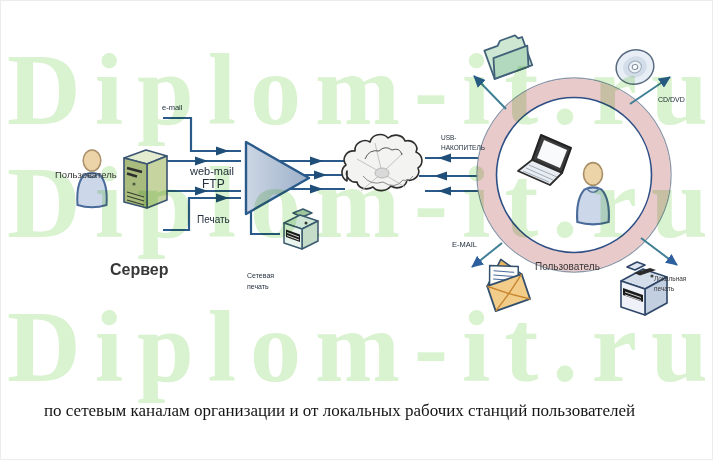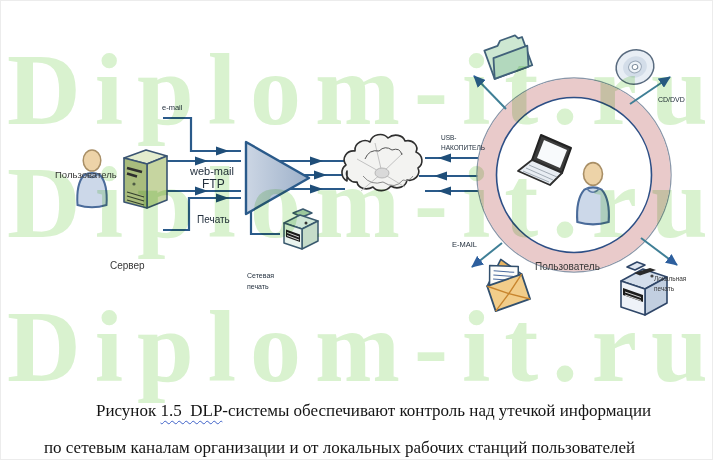--- a/index.html
+++ b/index.html
@@ -183,38 +183,37 @@
       <circle cx="651" cy="275" r="1.6" fill="#444" stroke="none"></circle>
       <polygon points="622,287 642,294 642,301 622,294" fill="#1c1c1c" stroke="none"></polygon>
       <g stroke="#e8e8e8" stroke-width="0.9">
         <line x1="624" y1="291" x2="640" y2="296.5"></line>
         <line x1="624" y1="294" x2="640" y2="299.5"></line>
       </g>
     </g>
   </svg>
 
   <div class="lbl center" style="left:54px; top:124px; width:76px; font-size:9.5px;">Пользователь</div>
-  <div class="lbl center" style="left:109px; top:215px; width:44px; font-size:10px;">Сервер</div>
+  <div class="lbl center" style="left:109px; top:215px; width:44px; font-size:16px;font-weight:bold;">Сервер</div>
   <div class="lbl bold" style="left:161px; top:102px; font-size:7.5px;">e-mail</div>
   <div class="lbl bold" style="left:189px; top:164px; font-size:11px;">web-mail</div>
   <div class="lbl bold" style="left:201px; top:176px; font-size:12px;">FTP</div>
   <div class="lbl bold" style="left:196px; top:213px; font-size:10px;">Печать</div>
   <div class="lbl bold center multiline" style="left:246px; top:226px; width:38px; font-size:7px;">Сетевая
 печать</div>
 
   <div class="lbl bold center multiline" style="left:440px; top:88px; width:50px; font-size:6.5px;">USB-
 НАКОПИТЕЛЬ</div>
   <div class="lbl bold" style="left:657px; top:95px; font-size:7px;">CD/DVD</div>
   <div class="lbl bold" style="left:451px; top:239px; font-size:7.5px;">E-MAIL</div>
   <div class="lbl center multiline" style="left:653px; top:229px; width:40px; font-size:6.5px;">Локальная
 печать</div>
   <div class="lbl center" style="left:534px; top:216px; width:78px; font-size:10px;">Пользователь</div>
 
   <div class="watermark" style="top: 38px; color: rgb(217, 242, 207);">Diplom-it.ru</div>
   <div class="watermark" style="top: 151px; color: rgb(217, 242, 207);">Diplom-it.ru</div>
   <div class="watermark" style="top: 295px; color: rgb(217, 242, 207);">Diplom-it.ru</div>
 
   <div class="caption">
-    <div class="cap-line1"><span>Рисунок </span><span class="squiggle">1.5  DLP</span><span>-системы обеспечивают контроль над утечкой информации</span></div>
     <div class="cap-line2">по сетевым каналам организации и от локальных рабочих станций пользователей</div>
   </div>
 
 </div>
 
 </body></html>

